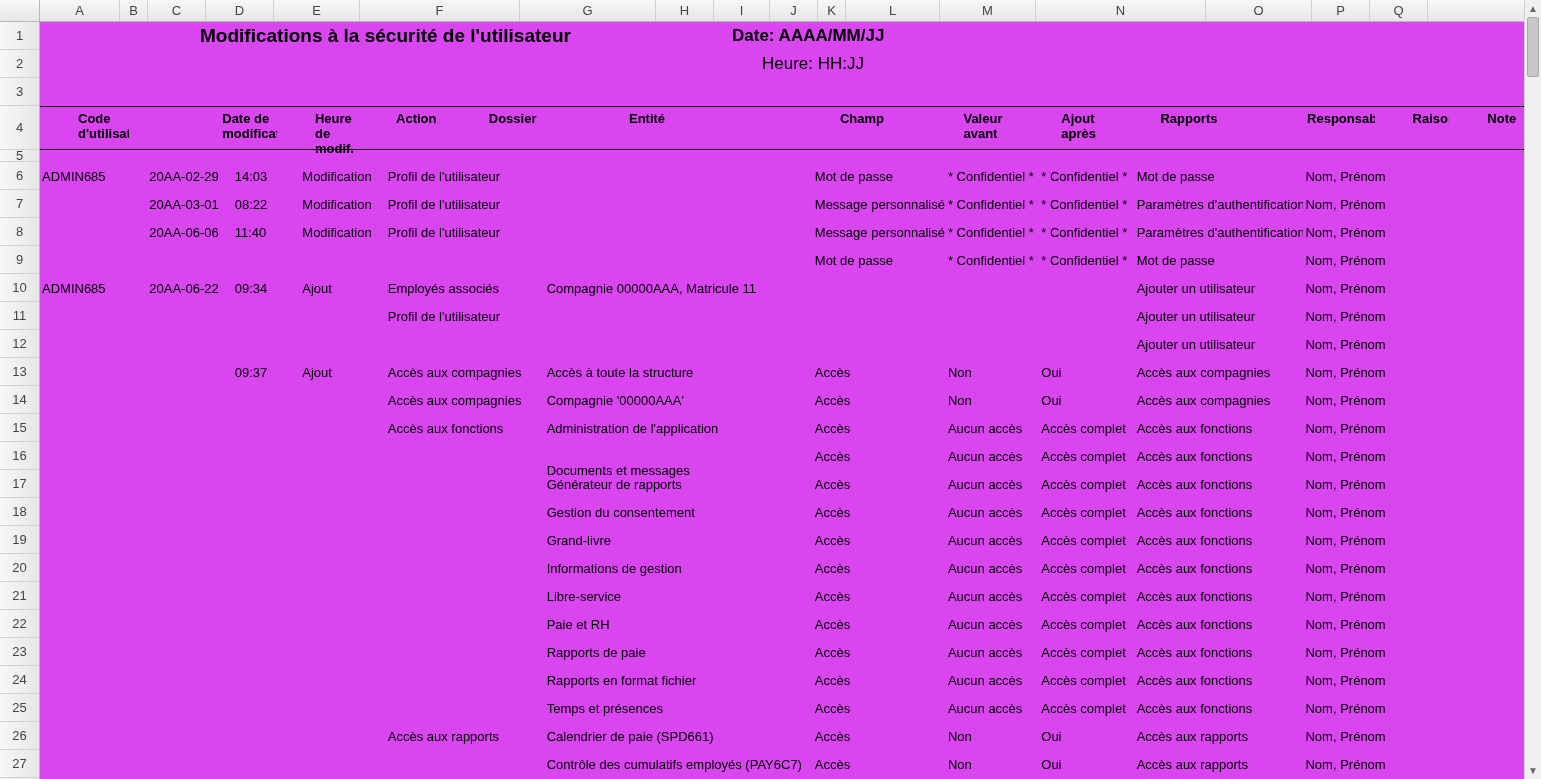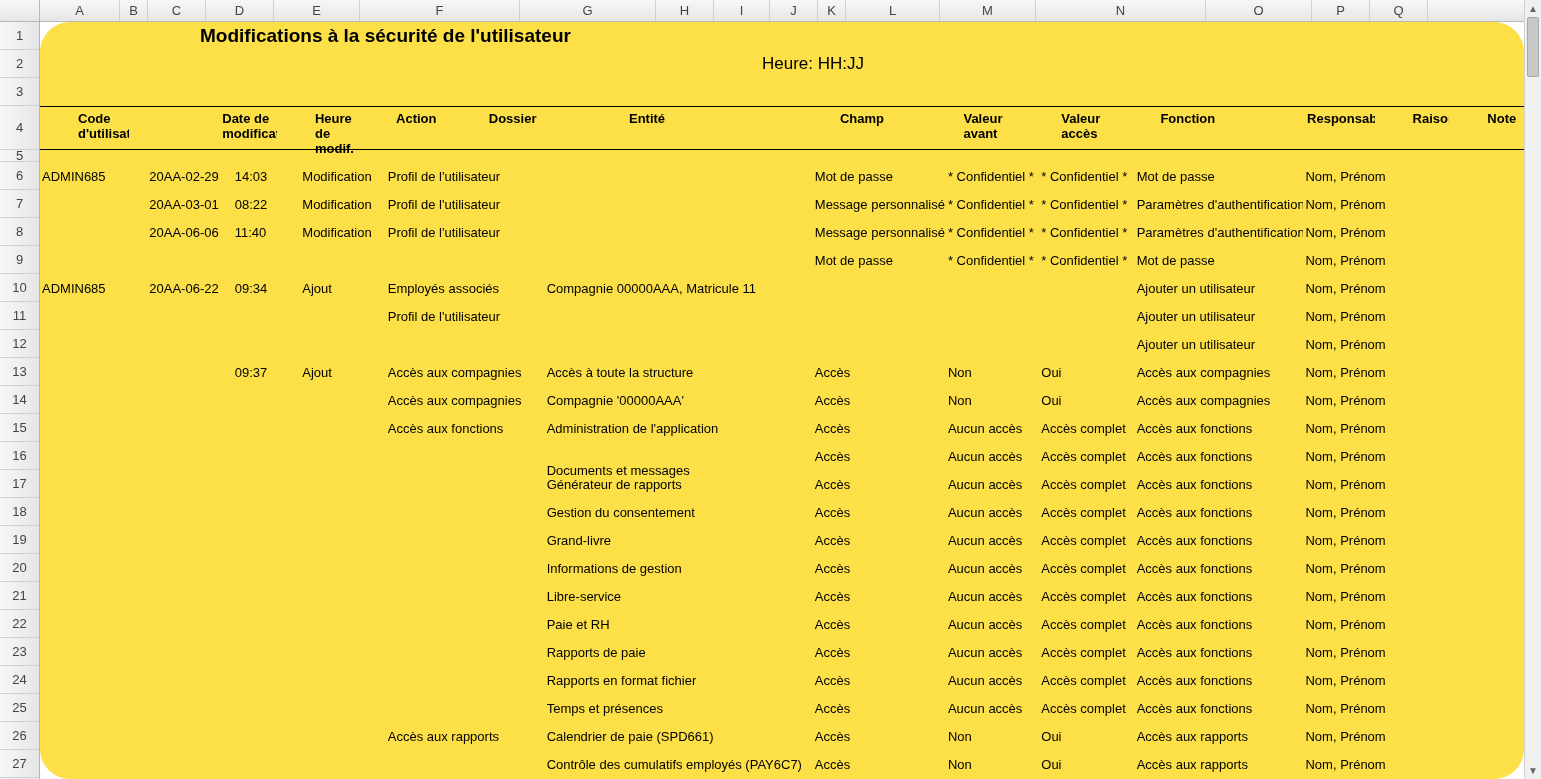--- a/index.html
+++ b/index.html
@@ -10,21 +10,21 @@
   .col-headers { position: absolute; top: 0; left: 0; right: 17px; height: 22px; display: flex; background: linear-gradient(#f7f7f7,#e6e6e6); border-bottom: 1px solid #b7b7b7; }
   .rowh-corner { width: 40px; border-right: 1px solid #b7b7b7; background: linear-gradient(#f7f7f7,#e6e6e6); }
   .col-h { border-right: 1px solid #d0d0d0; text-align: center; line-height: 21px; color: #444; font-size: 13px; }
 
   
   .row-headers { position: absolute; top: 22px; left: 0; width: 40px; bottom: 0; background: linear-gradient(90deg,#f7f7f7,#e6e6e6); border-right: 1px solid #b7b7b7; }
   .row-h { height: 28px; border-bottom: 1px solid #d0d0d0; text-align: center; line-height: 27px; color: #444; font-size: 13px; }
   .row-h.tall { height: 44px; line-height: 43px; }
 
   
-  .grid { position: absolute; top: 22px; left: 40px; right: 17px; bottom: 0; overflow: hidden; background: #fde047; border-radius: 30px; }
+  .grid { position: absolute; top: 22px; left: 40px; right: 17px; bottom: 0; overflow: hidden; background: #d946ef; }
   .row { display: flex; height: 28px; align-items: center; }
   .row.tall { height: 44px; }
   .cell { padding: 0 2px; font-size: 13px; white-space: nowrap; overflow: hidden; }
 
   
   .cA { width: 80px; } .cB { width: 28px; } .cC { width: 58px; } .cD { width: 68px; }
   .cE { width: 86px; } .cF { width: 160px; } .cG { width: 136px; } .cH { width: 58px; }
   .cI { width: 56px; } .cJ { width: 48px; } .cK { width: 28px; } .cL { width: 94px; }
   .cM { width: 96px; } .cN { width: 170px; } .cO { width: 106px; } .cP { width: 58px; }
   .cQ { width: 58px; }
@@ -95,41 +95,42 @@
     <div class="row-h">25</div>
     <div class="row-h">26</div>
     <div class="row-h">27</div>
   </div>
 
   <div class="grid">
 
     <div class="row title-row">
       <div class="cell title" style="width:620px;">Modifications à la sécurité de l'utilisateur</div>
       <div style="width:70px;"></div>
+      <div class="cell date" style="width:300px;">Date: AAAA/MM/JJ</div>
     </div>
 
     <div class="row heure-row">
       <div style="width:720px;"></div>
       <div class="cell heure" style="width:300px;">Heure: HH:JJ</div>
     </div>
 
     <div class="row"></div>
 
     <div class="row tall hdr-row">
       <div class="cell cA">Code d'utilisateur</div>
       <div class="cell cB"></div>
       <div class="cell" style="width:86px;">Date de modification</div>
       <div class="cell" style="width:68px;">Heure de modif.</div>
       <div class="cell cE">Action</div>
       <div class="cell cF">Dossier</div>
       <div class="cell" style="width:270px;">Entité</div>
       <div class="cell" style="width:134px;">Champ</div>
       <div class="cell cL">Valeur avant</div>
-      <div class="cell cM">Valeur accès</div>
-      <div class="cell cN">Fonction</div>
+      <div class="cell cM">Ajout après</div>
+      <div class="cell cN">Rapports</div>
       <div class="cell cO">Responsable</div>
       <div class="cell cP">Raison</div>
       <div class="cell cQ">Note</div>
     </div>
 
     <div class="row" style="height:12px;"></div>
 
     <div id="data-rows">
         <div class="row">
           <div class="cell cA">ADMIN685</div>

